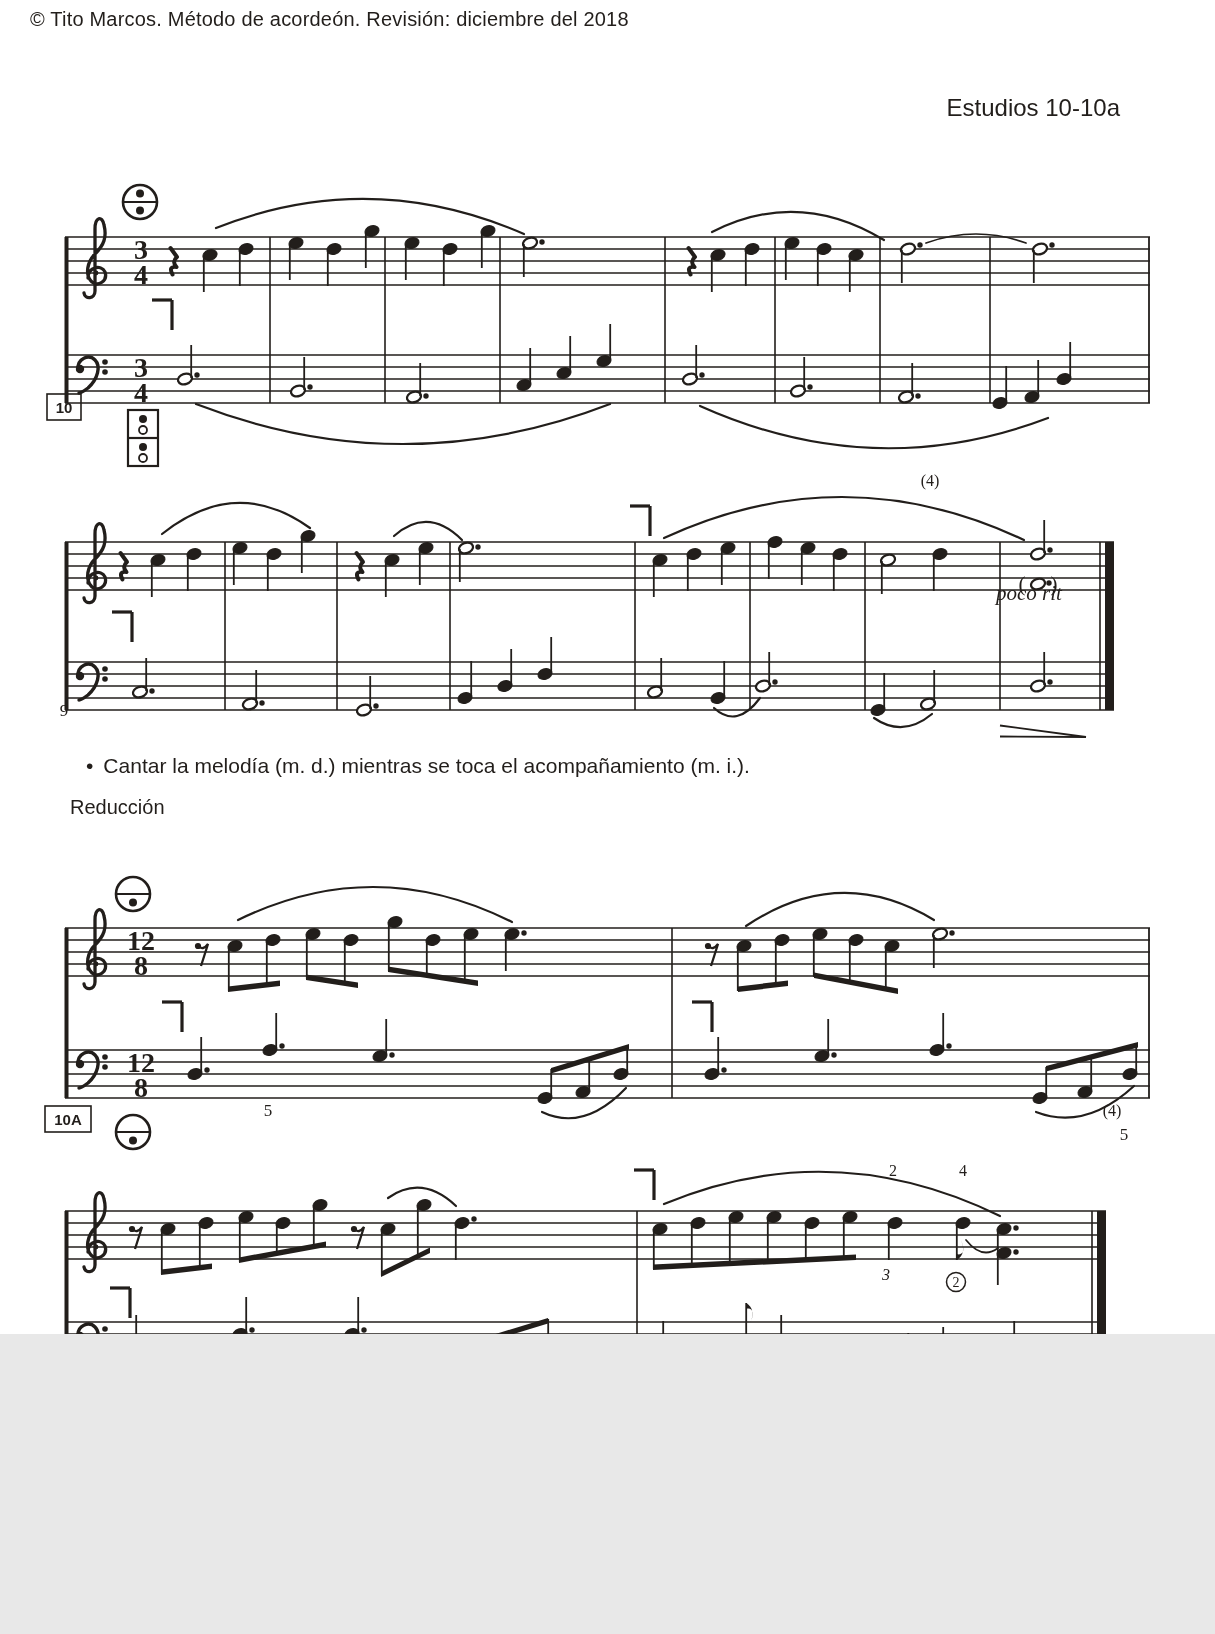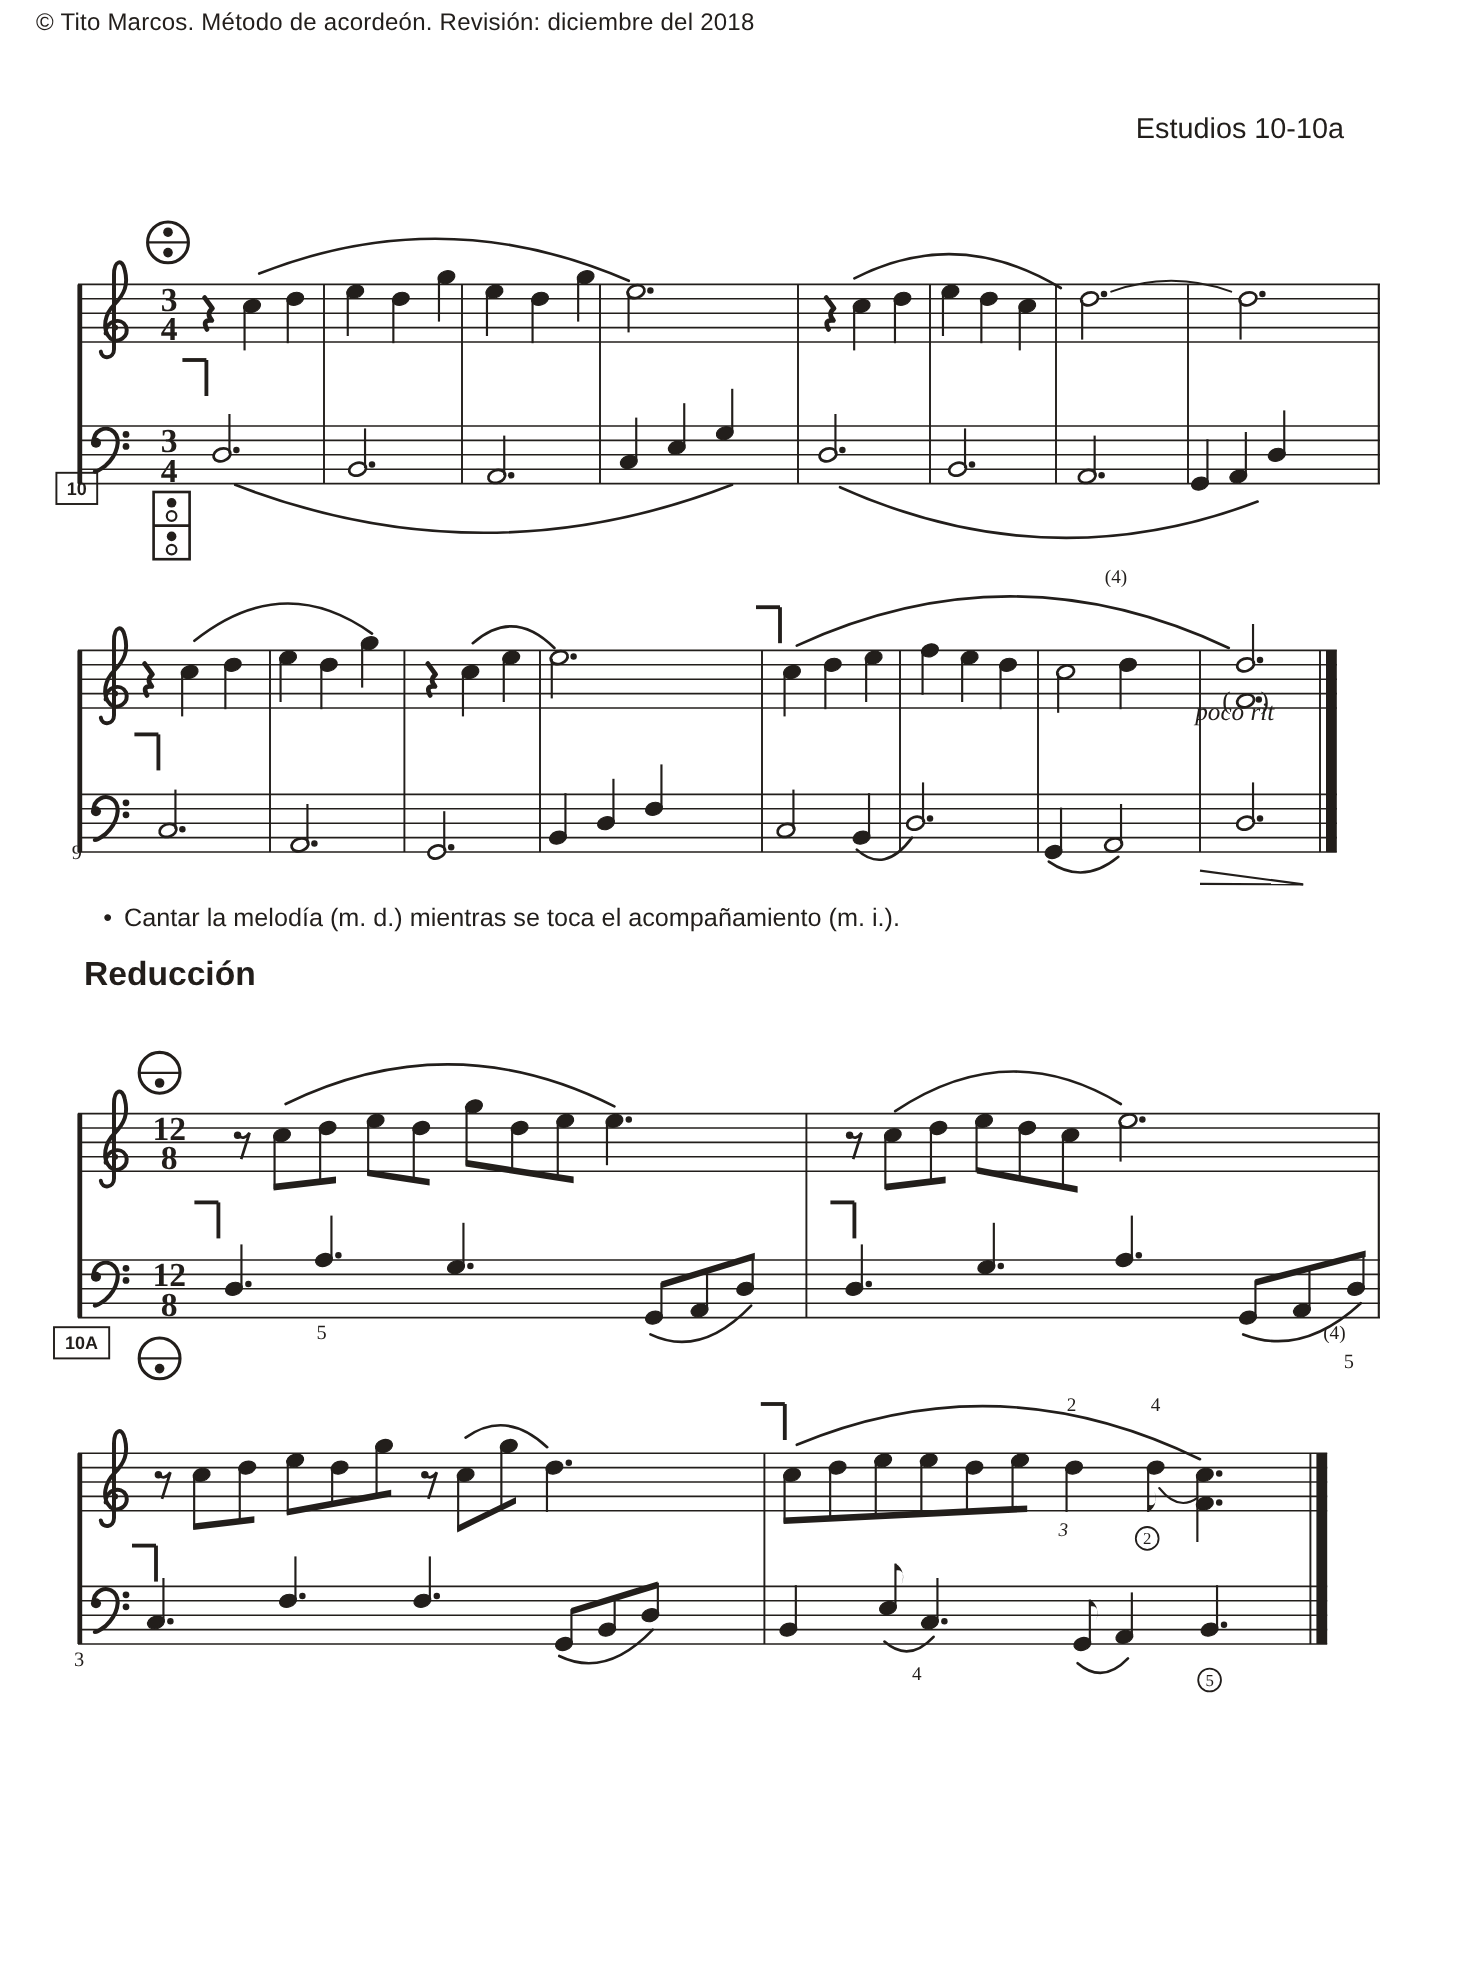--- a/index.html
+++ b/index.html
@@ -1,23 +1,23 @@
 <!DOCTYPE html>
 <html><head>
 <meta charset="utf-8">
 <style>
   html,body{margin:0;padding:0;background:#e8e8e8;}
-  #page{position:relative;width:1215px;height:1634px;background:#ffffff;overflow:hidden;
+  #page{position:relative;width:1215px;height:1334px;background:#ffffff;overflow:hidden;
         font-family:"Liberation Sans",sans-serif;color:#221e1b;}
   .abs{position:absolute;}
   #copyright{left:30px;top:8px;font-size:20px;letter-spacing:.2px;}
   #title{right:95px;top:94px;font-size:24px;}
   #bullet{left:86px;top:754px;font-size:21px;}
   #bullet .mark{margin-right:10px;}
-  #reduction{left:70px;top:796px;font-size:28px;font-weight:bold;}
+  #reduction{left:70px;top:796px;font-size:20px;font-weight:normal;}
   #pagenum{left:0;width:100%;top:1588px;text-align:center;font-size:24px;font-weight:bold;letter-spacing:1px;}
   svg text{user-select:none;}
 </style>
 </head>
 <body>
 
 <div id="page">
   <div class="abs" id="copyright">© Tito Marcos. Método de acordeón. Revisión: diciembre del 2018</div>
   <div class="abs" id="title">Estudios 10-10a</div>
   <svg class="abs" id="score" style="left:0;top:0;" width="1215" height="1634" viewBox="0 0 1215 1634">

